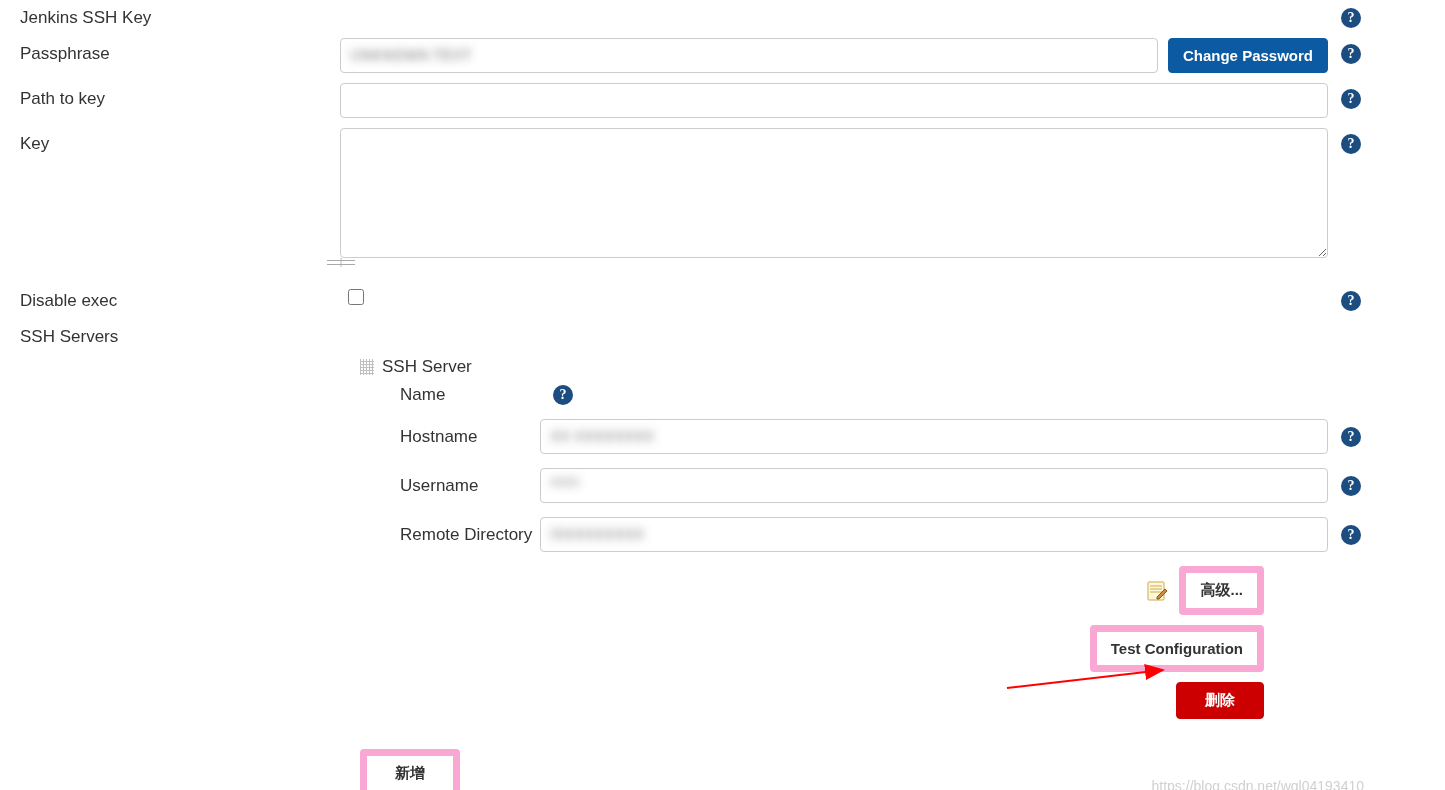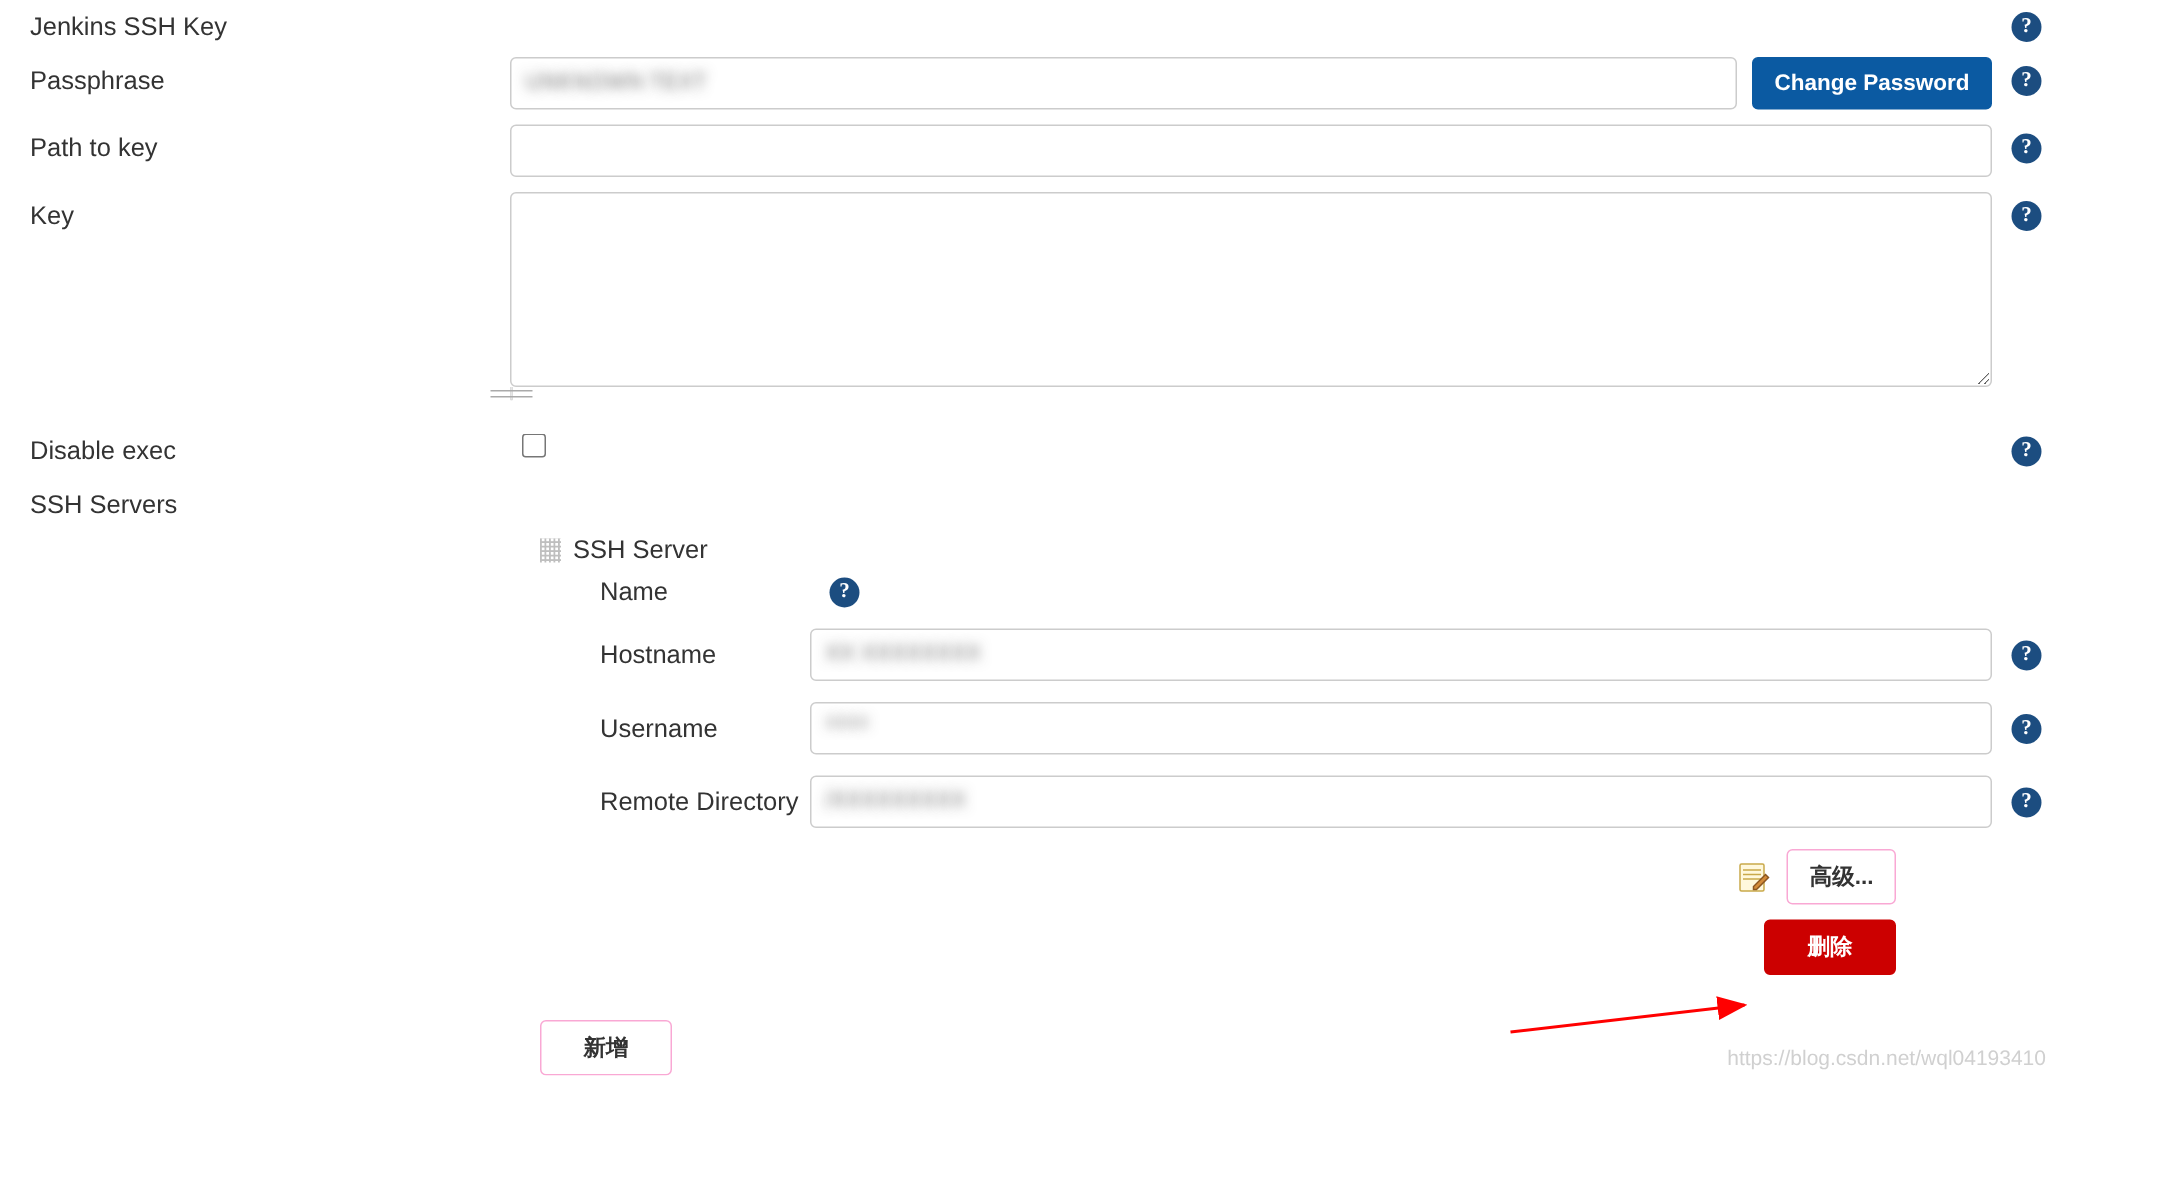--- a/index.html
+++ b/index.html
@@ -90,21 +90,21 @@
     color: #fff;
   }
   .btn-danger {
     background: #cc0000;
     border: 1px solid #cc0000;
     color: #fff;
     padding: 8px 28px;
   }
   .btn-outline {
     background: #fff;
-    border: 1px solid #f9a8d4;
+    border: 7px solid #f9a8d4;
     color: #333;
     font-weight: 600;
   }
   .chk {
     width: 16px;
     height: 16px;
     margin-top: 4px;
     margin-left: 8px;
   }
   .resize-handle {
@@ -327,20 +327,23 @@
           <rect x="3" y="3" width="16" height="18" rx="1" fill="#fff8dc" stroke="#c9a94a"></rect>
           <line x1="5" y1="7" x2="17" y2="7" stroke="#c9a94a"></line>
           <line x1="5" y1="10" x2="17" y2="10" stroke="#c9a94a"></line>
           <line x1="5" y1="13" x2="17" y2="13" stroke="#c9a94a"></line>
           <path d="M14 20 L22 12 L20 10 L12 18 L12 20 Z" fill="#d38b3a" stroke="#8a5520"></path>
         </svg>
       </span>
       <button class="btn btn-outline">高级...</button>
     </div>
 
+    <div class="action-row" style="position:relative;">
+      <button class="btn btn-outline">Test Configuration</button>
+    </div>
 
     <div class="action-row">
       <button class="btn btn-danger">删除</button>
     </div>
   </div>
 
   <div class="add-row">
     <button class="btn btn-outline" style="padding:8px 28px;">新增</button>
   </div>
 

